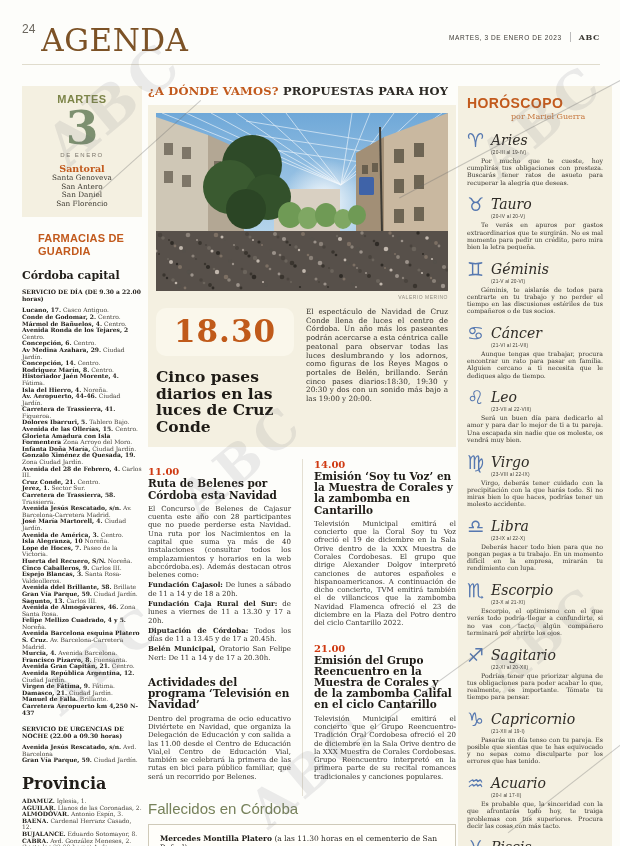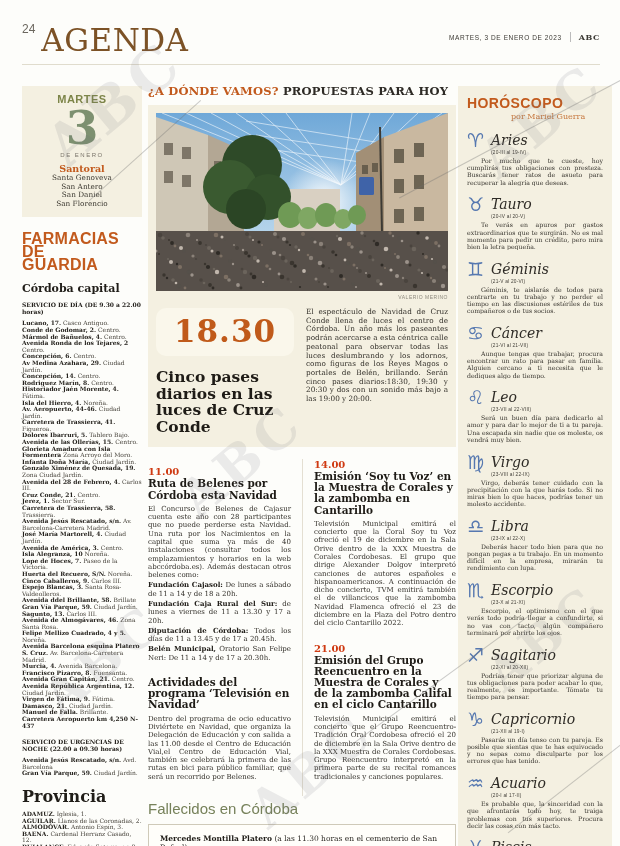--- a/index.html
+++ b/index.html
@@ -16,21 +16,21 @@
   .dateline{position:absolute;right:0;top:10px;font-family:"Liberation Sans",sans-serif;font-size:6.5px;letter-spacing:.6px;color:#3c3a34;}
   .dateline .brand{font-family:"DejaVu Serif",serif;font-weight:700;font-size:8px;margin-left:8px;padding-left:8px;border-left:1px solid #bbb;}
   
   .col-left{position:absolute;left:22px;top:86px;width:120px;}
   .calbox{background:#f4f0e1;padding:7px 6px 9px;text-align:center;}
   .cal-day{font-family:"Liberation Sans",sans-serif;font-weight:700;font-size:11px;letter-spacing:.5px;color:#7d8549;}
   .cal-num{font-size:47px;line-height:46px;font-weight:700;color:#7d9070;}
   .cal-month{font-family:"Liberation Sans",sans-serif;font-size:6px;letter-spacing:1.5px;color:#7a746a;margin-top:1px;}
   .cal-santoral{font-weight:700;font-size:9.5px;color:#c25a1d;margin-top:5px;}
   .cal-saints div{font-size:7.3px;line-height:8.6px;color:#3a372f;}
-  .h-orange{font-family:"Liberation Sans",sans-serif;font-weight:700;font-size:16px;line-height:13px;letter-spacing:.2px;color:#c25a1d;margin:15px 0 0;width:90px;}
+  .h-orange{font-family:"Liberation Sans",sans-serif;font-weight:700;font-size:11px;line-height:13px;letter-spacing:.2px;color:#c25a1d;margin:15px 16px 0;width:90px;}
   .h-capital{font-weight:700;font-size:11px;margin:11px 0 6px;color:#201d18;}
   .svc{font-weight:700;font-size:6px;line-height:7px;color:#201d18;margin:0 0 5px;}
   .plist p{margin:0;font-size:6px;line-height:6.6px;color:#46423a;}
   .plist strong{color:#25221d;}
   .h-prov{font-weight:700;font-size:16px;margin:10px 0 5px;color:#201d18;}
   
   .col-mid{position:absolute;left:148px;top:84px;width:308px;}
   .kicker{font-weight:700;font-size:11.5px;letter-spacing:.2px;}
   .kicker .q{color:#c25a1d;}
   .featurebox{background:#f4f0e1;margin-top:7px;padding:8px 8px 12px;}

